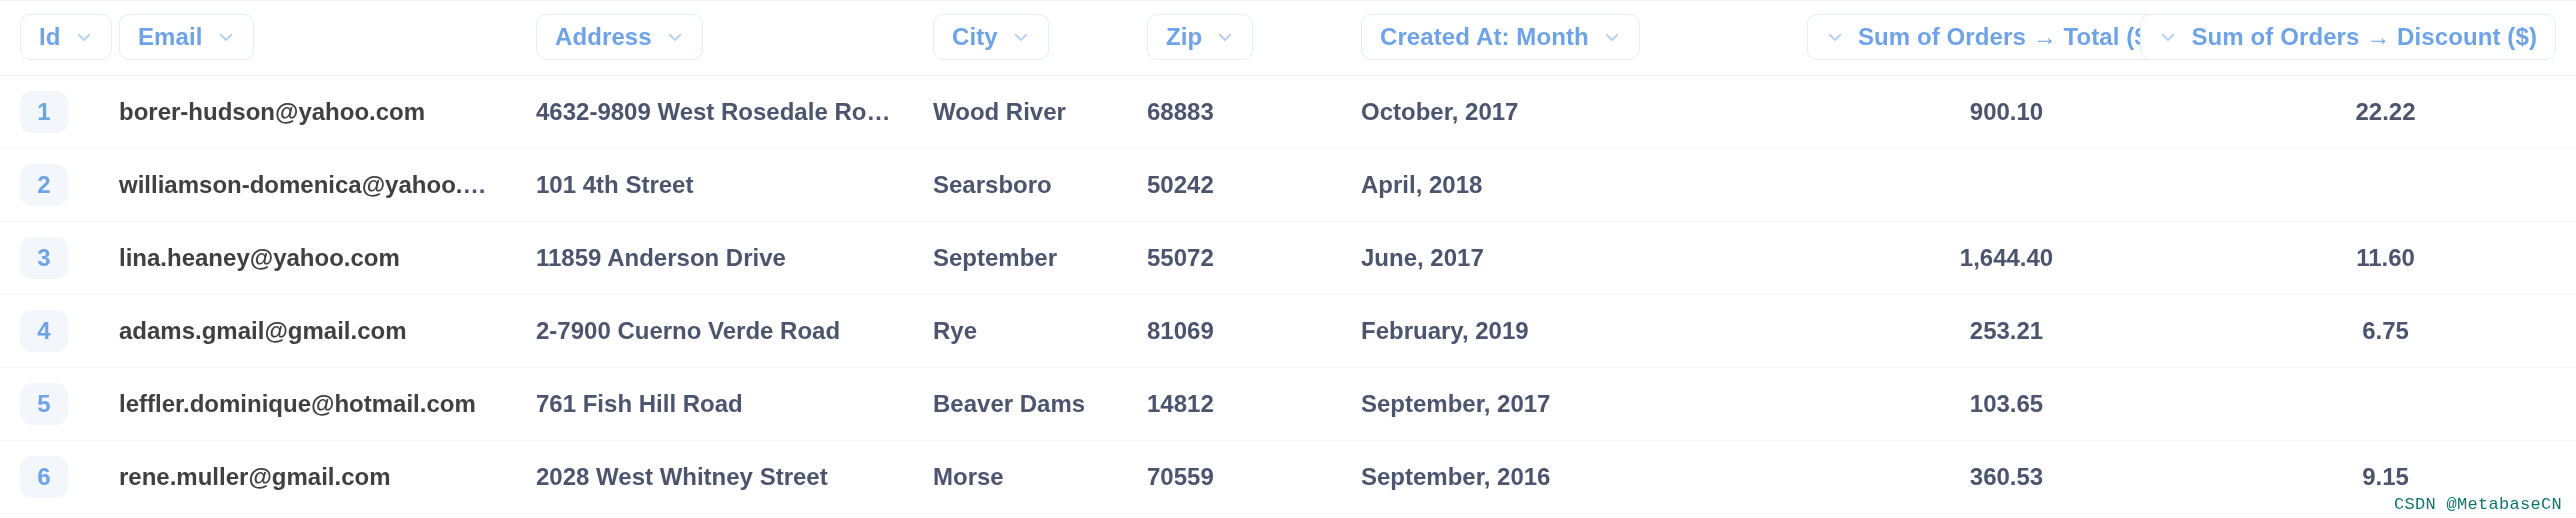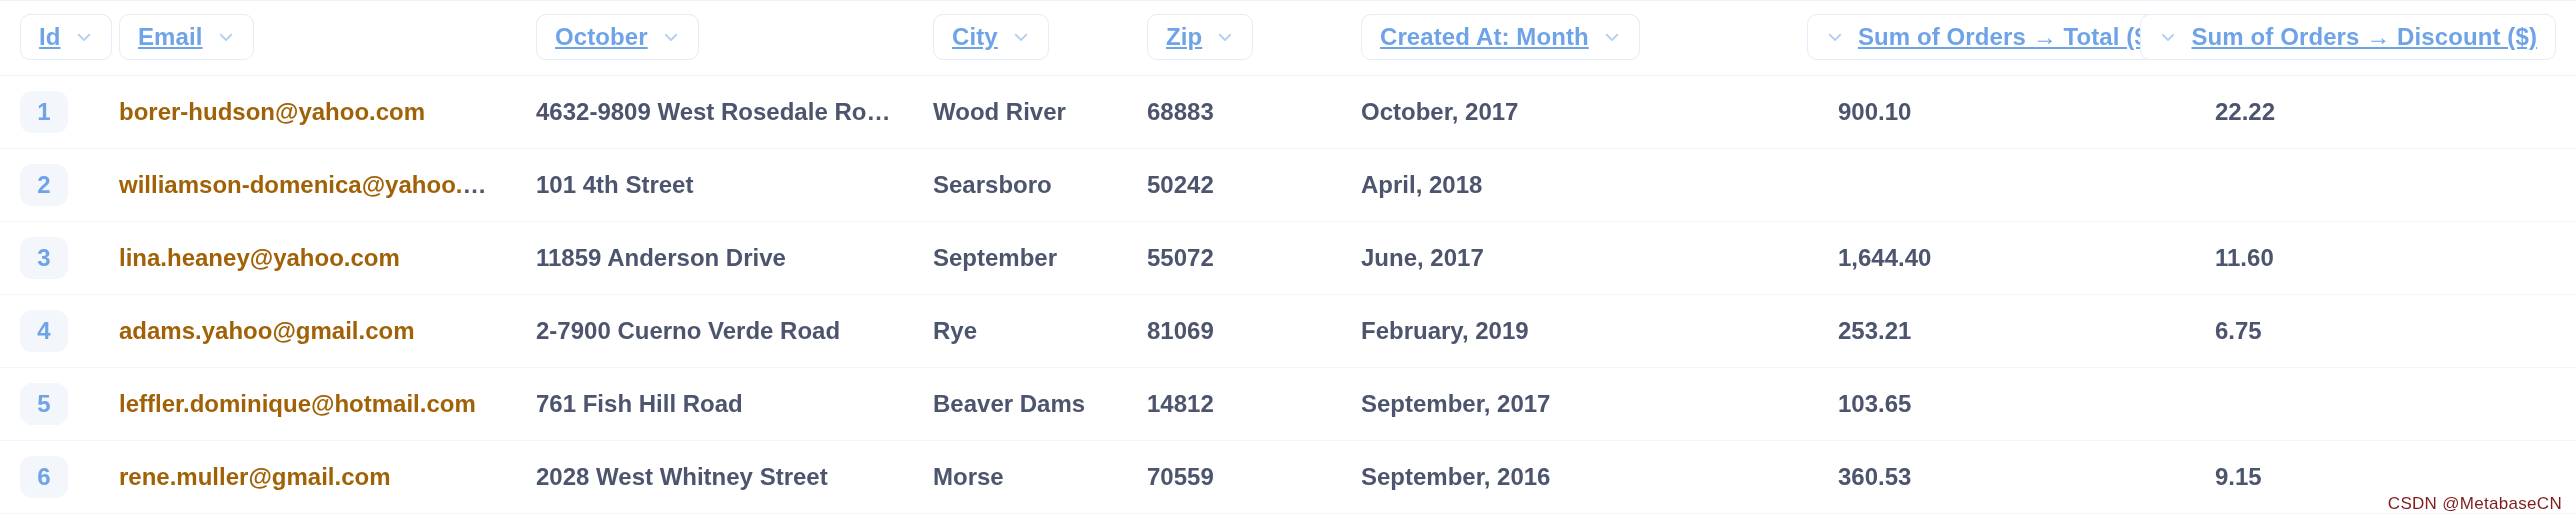--- a/index.html
+++ b/index.html
@@ -55,21 +55,20 @@
     border: 1px solid #e3ecf7;
     border-radius: 10px;
     background: #ffffff;
     color: #6fa3e8;
     font-size: 24px;
     font-weight: 700;
     letter-spacing: 0.1px;
     white-space: nowrap;
     cursor: pointer;
     user-select: none;
-    text-decoration: underline;
   }
   .col-chip .chip-label {
     color: #6fa3e8;
     line-height: 1;
   }
   .chev {
     display: inline-block;
     width: 18px;
     height: 18px;
     flex: 0 0 auto;
@@ -85,21 +84,21 @@
     border-bottom: 1px solid #f4f5f7;
     padding: 0 20px;
     vertical-align: middle;
     font-size: 24px;
     color: #4c546e;
     font-weight: 600;
     white-space: nowrap;
     overflow: hidden;
     text-overflow: ellipsis;
   }
-  .td.align-right { text-align: left; }
+  .td.align-right { text-align: center; }
   .td.align-left  { text-align: left; }
 
   
   .td-id { text-align: left; }
   .id-pill {
     display: inline-flex;
     align-items: center;
     justify-content: center;
     min-width: 48px;
     height: 42px;
@@ -107,21 +106,21 @@
     box-sizing: border-box;
     border-radius: 12px;
     background: #f3f6fa;
     color: #6fa3e8;
     font-size: 24px;
     font-weight: 600;
     cursor: pointer;
   }
 
   .email-link {
-    color: #a16207;
+    color: #404040;
     font-weight: 600;
     text-decoration: none;
     cursor: pointer;
   }
 
   
   .c-id        { width: 99px; }
   .c-email     { width: 417px; }
   .c-address   { width: 397px; }
   .c-city      { width: 214px; }
@@ -129,23 +128,23 @@
   .c-created   { width: 477px; }
   .c-total     { width: 377px; }
   .c-discount  { width: 381px; }
 
   
   .watermark {
     position: absolute;
     right: 14px;
     bottom: 4px;
     font-size: 17px;
-    color: #7f1d1d;
+    color: #0f766e;
     letter-spacing: 0.3px;
-    font-family: Liberation Sans, sans-serif;
+    font-family: Liberation Mono, monospace;
     white-space: nowrap;
     pointer-events: none;
   }
 
   .top-hairline {
     position: absolute;
     top: 0; left: 0; right: 0;
     height: 1px;
     background: #eff0f3;
   }
@@ -189,21 +188,21 @@
                   <svg viewBox="0 0 24 24" fill="none" xmlns="http://www.w3.org/2000/svg">
                     <path d="M5 9l7 7 7-7" stroke="#9dc0ea" stroke-width="2.4" stroke-linecap="round" stroke-linejoin="round"></path>
                   </svg>
                 </span>
               </div>
             </div>
           </th>
           <th class="th align-left">
             <div class="th-inner">
               <div class="col-chip">
-                <span class="chip-label">October</span>
+                <span class="chip-label">Address</span>
                 <span class="chev">
                   <svg viewBox="0 0 24 24" fill="none" xmlns="http://www.w3.org/2000/svg">
                     <path d="M5 9l7 7 7-7" stroke="#9dc0ea" stroke-width="2.4" stroke-linecap="round" stroke-linejoin="round"></path>
                   </svg>
                 </span>
               </div>
             </div>
           </th>
           <th class="th align-left">
             <div class="th-inner">
@@ -293,21 +292,21 @@
           <td class="td align-left"><span class="email-link">lina.heaney@yahoo.com</span></td>
           <td class="td align-left">11859 Anderson Drive</td>
           <td class="td align-left">September</td>
           <td class="td align-left">55072</td>
           <td class="td align-left">June, 2017</td>
           <td class="td align-right">1,644.40</td>
           <td class="td align-right">11.60</td>
         </tr>
         <tr class="tr">
           <td class="td align-left td-id"><span class="id-pill">4</span></td>
-          <td class="td align-left"><span class="email-link">adams.yahoo@gmail.com</span></td>
+          <td class="td align-left"><span class="email-link">adams.gmail@gmail.com</span></td>
           <td class="td align-left">2-7900 Cuerno Verde Road</td>
           <td class="td align-left">Rye</td>
           <td class="td align-left">81069</td>
           <td class="td align-left">February, 2019</td>
           <td class="td align-right">253.21</td>
           <td class="td align-right">6.75</td>
         </tr>
         <tr class="tr">
           <td class="td align-left td-id"><span class="id-pill">5</span></td>
           <td class="td align-left"><span class="email-link">leffler.dominique@hotmail.com</span></td>

